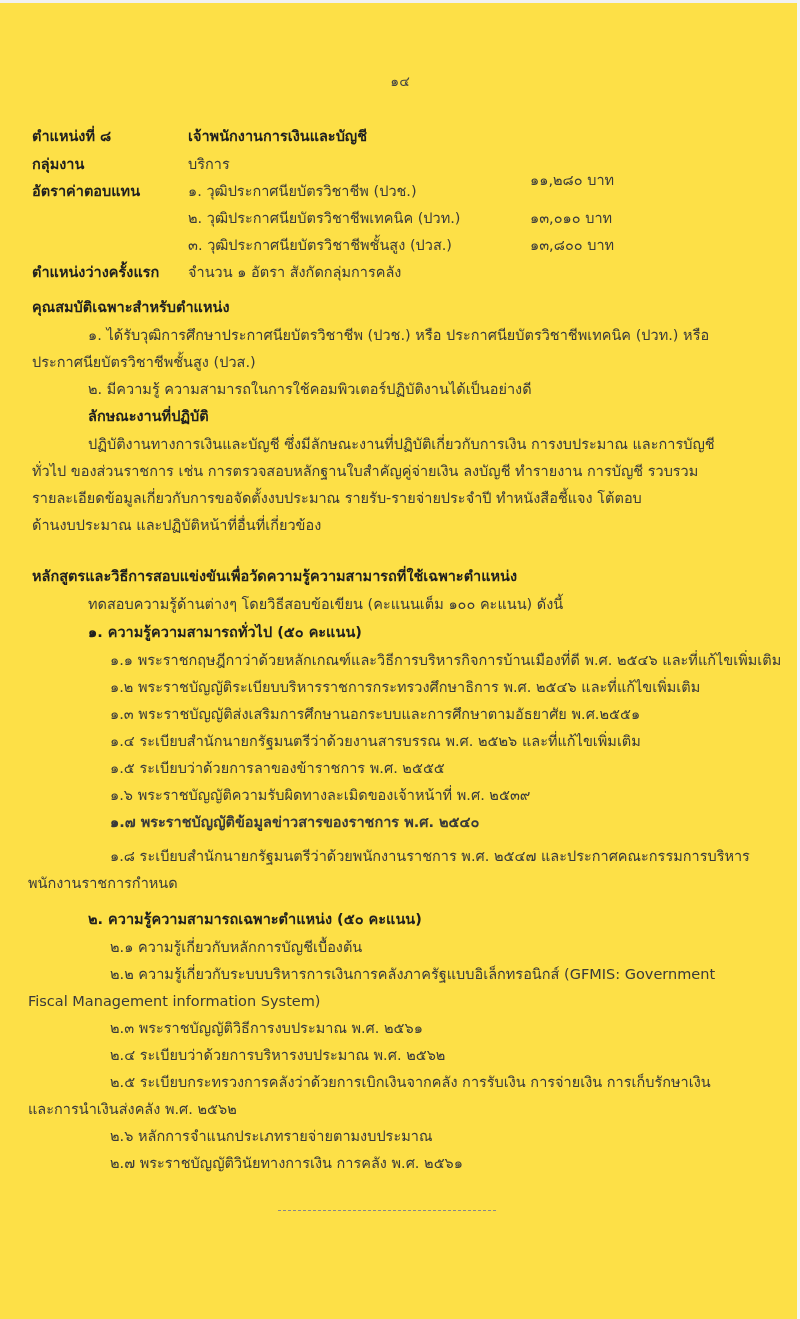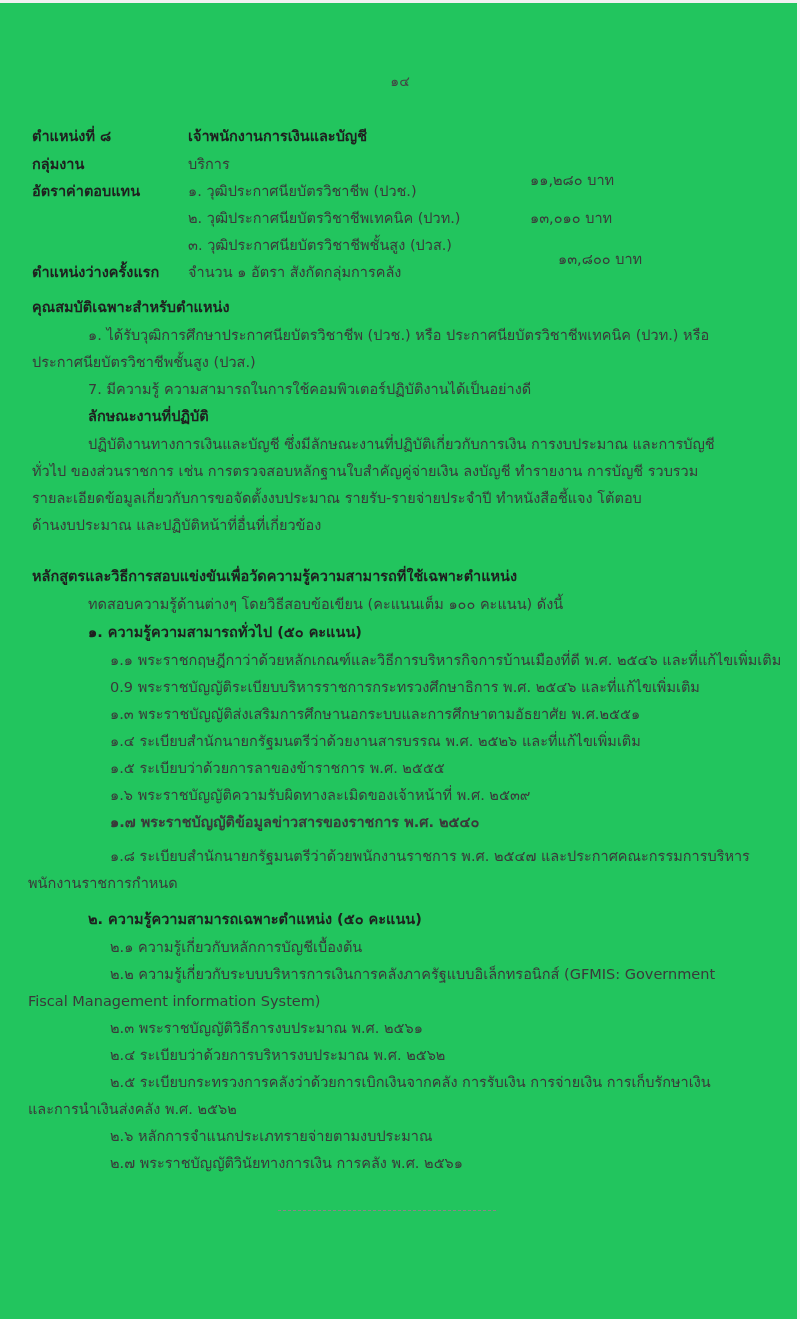--- a/index.html
+++ b/index.html
@@ -1,21 +1,21 @@
 <!DOCTYPE html>
 <html><head>
 <meta charset="utf-8">
 <style>
   html, body { margin: 0; padding: 0; background: #ffffff; }
   body {
     width: 800px; height: 1319px; position: relative; overflow: hidden;
     font-family: "DejaVu Sans", "Liberation Sans", sans-serif;
     color: #3a3a3a;
   }
-  .page { position: absolute; left: 0; top: 0; width: 800px; height: 1319px; background: #22c55e; }
+  .page { position: absolute; left: 0; top: 0; width: 800px; height: 1319px; background: #fde047; }
   .edge-top { position: absolute; left: 0; top: 0; width: 800px; height: 3px; background: #f1f1f1; }
   .edge-right { position: absolute; right: 0; top: 0; width: 3px; height: 1319px; background: #f4f4f4; }
   .t { position: absolute; white-space: nowrap; font-size: 14.5px; line-height: 20px; }
   .b { font-weight: bold; color: #1f1f1f; }
   .pn { position: absolute; top: 70px; left: 0; width: 800px; text-align: center; font-size: 14px; color: #444; }
   .dash { position: absolute; left: 278px; top: 1210px; width: 218px; border-top: 1.5px dashed #888; }
 </style>
 </head>
 <body>
 
@@ -30,42 +30,42 @@
 
   <div class="t b" style="left:32px; top:154px;">กลุ่มงาน</div>
   <div class="t" style="left:188px; top:154px;">บริการ</div>
 
   <div class="t b" style="left:32px; top:181px;">อัตราค่าตอบแทน</div>
   <div class="t" style="left:188px; top:181px;">๑. วุฒิประกาศนียบัตรวิชาชีพ (ปวช.)</div>
   <div class="t" style="left:530px; top:170px;">๑๑,๒๘๐ บาท</div>
   <div class="t" style="left:188px; top:208px;">๒. วุฒิประกาศนียบัตรวิชาชีพเทคนิค (ปวท.)</div>
   <div class="t" style="left:530px; top:208px;">๑๓,๐๑๐ บาท</div>
   <div class="t" style="left:188px; top:235px;">๓. วุฒิประกาศนียบัตรวิชาชีพชั้นสูง (ปวส.)</div>
-  <div class="t" style="left:530px; top:249px;margin-left:28px;">๑๓,๘๐๐ บาท</div>
+  <div class="t" style="left:530px; top:235px;">๑๓,๘๐๐ บาท</div>
 
   <div class="t b" style="left:32px; top:262px;">ตำแหน่งว่างครั้งแรก</div>
   <div class="t" style="left:188px; top:262px;">จำนวน ๑ อัตรา สังกัดกลุ่มการคลัง</div>
 
   <div class="t b" style="left:32px; top:297px;">คุณสมบัติเฉพาะสำหรับตำแหน่ง</div>
   <div class="t" style="left:88px; top:325px;">๑. ได้รับวุฒิการศึกษาประกาศนียบัตรวิชาชีพ (ปวช.) หรือ ประกาศนียบัตรวิชาชีพเทคนิค (ปวท.) หรือ</div>
   <div class="t" style="left:32px; top:352px;">ประกาศนียบัตรวิชาชีพชั้นสูง (ปวส.)</div>
-  <div class="t" style="left:88px; top:379px;">7. มีความรู้ ความสามารถในการใช้คอมพิวเตอร์ปฏิบัติงานได้เป็นอย่างดี</div>
+  <div class="t" style="left:88px; top:379px;">๒. มีความรู้ ความสามารถในการใช้คอมพิวเตอร์ปฏิบัติงานได้เป็นอย่างดี</div>
 
   <div class="t b" style="left:88px; top:406px;">ลักษณะงานที่ปฏิบัติ</div>
   <div class="t" style="left:88px; top:434px;">ปฏิบัติงานทางการเงินและบัญชี ซึ่งมีลักษณะงานที่ปฏิบัติเกี่ยวกับการเงิน การงบประมาณ และการบัญชี</div>
   <div class="t" style="left:32px; top:461px;">ทั่วไป ของส่วนราชการ เช่น การตรวจสอบหลักฐานใบสำคัญคู่จ่ายเงิน ลงบัญชี ทำรายงาน การบัญชี รวบรวม</div>
   <div class="t" style="left:32px; top:488px;">รายละเอียดข้อมูลเกี่ยวกับการขอจัดตั้งงบประมาณ รายรับ-รายจ่ายประจำปี ทำหนังสือชี้แจง โต้ตอบ</div>
   <div class="t" style="left:32px; top:515px;">ด้านงบประมาณ และปฏิบัติหน้าที่อื่นที่เกี่ยวข้อง</div>
 
   <div class="t b" style="left:32px; top:566px;">หลักสูตรและวิธีการสอบแข่งขันเพื่อวัดความรู้ความสามารถที่ใช้เฉพาะตำแหน่ง</div>
   <div class="t" style="left:88px; top:594px;">ทดสอบความรู้ด้านต่างๆ โดยวิธีสอบข้อเขียน (คะแนนเต็ม ๑๐๐ คะแนน) ดังนี้</div>
 
   <div class="t b" style="left:88px; top:622px;">๑. ความรู้ความสามารถทั่วไป (๕๐ คะแนน)</div>
   <div class="t" style="left:110px; top:650px;">๑.๑ พระราชกฤษฎีกาว่าด้วยหลักเกณฑ์และวิธีการบริหารกิจการบ้านเมืองที่ดี พ.ศ. ๒๕๔๖ และที่แก้ไขเพิ่มเติม</div>
-  <div class="t" style="left:110px; top:677px;">0.9 พระราชบัญญัติระเบียบบริหารราชการกระทรวงศึกษาธิการ พ.ศ. ๒๕๔๖ และที่แก้ไขเพิ่มเติม</div>
+  <div class="t" style="left:110px; top:677px;">๑.๒ พระราชบัญญัติระเบียบบริหารราชการกระทรวงศึกษาธิการ พ.ศ. ๒๕๔๖ และที่แก้ไขเพิ่มเติม</div>
   <div class="t" style="left:110px; top:704px;">๑.๓ พระราชบัญญัติส่งเสริมการศึกษานอกระบบและการศึกษาตามอัธยาศัย พ.ศ.๒๕๕๑</div>
   <div class="t" style="left:110px; top:731px;">๑.๔ ระเบียบสำนักนายกรัฐมนตรีว่าด้วยงานสารบรรณ พ.ศ. ๒๕๒๖ และที่แก้ไขเพิ่มเติม</div>
   <div class="t" style="left:110px; top:758px;">๑.๕ ระเบียบว่าด้วยการลาของข้าราชการ พ.ศ. ๒๕๕๕</div>
   <div class="t" style="left:110px; top:785px;">๑.๖ พระราชบัญญัติความรับผิดทางละเมิดของเจ้าหน้าที่ พ.ศ. ๒๕๓๙</div>
   <div class="t" style="left:110px; top:812px;font-weight:bold;">๑.๗ พระราชบัญญัติข้อมูลข่าวสารของราชการ พ.ศ. ๒๕๔๐</div>
   <div class="t" style="left:110px; top:846px;">๑.๘ ระเบียบสำนักนายกรัฐมนตรีว่าด้วยพนักงานราชการ พ.ศ. ๒๕๔๗ และประกาศคณะกรรมการบริหาร</div>
   <div class="t" style="left:28px; top:873px;">พนักงานราชการกำหนด</div>
 
   <div class="t b" style="left:88px; top:909px;">๒. ความรู้ความสามารถเฉพาะตำแหน่ง (๕๐ คะแนน)</div>
   <div class="t" style="left:110px; top:937px;">๒.๑ ความรู้เกี่ยวกับหลักการบัญชีเบื้องต้น</div>

